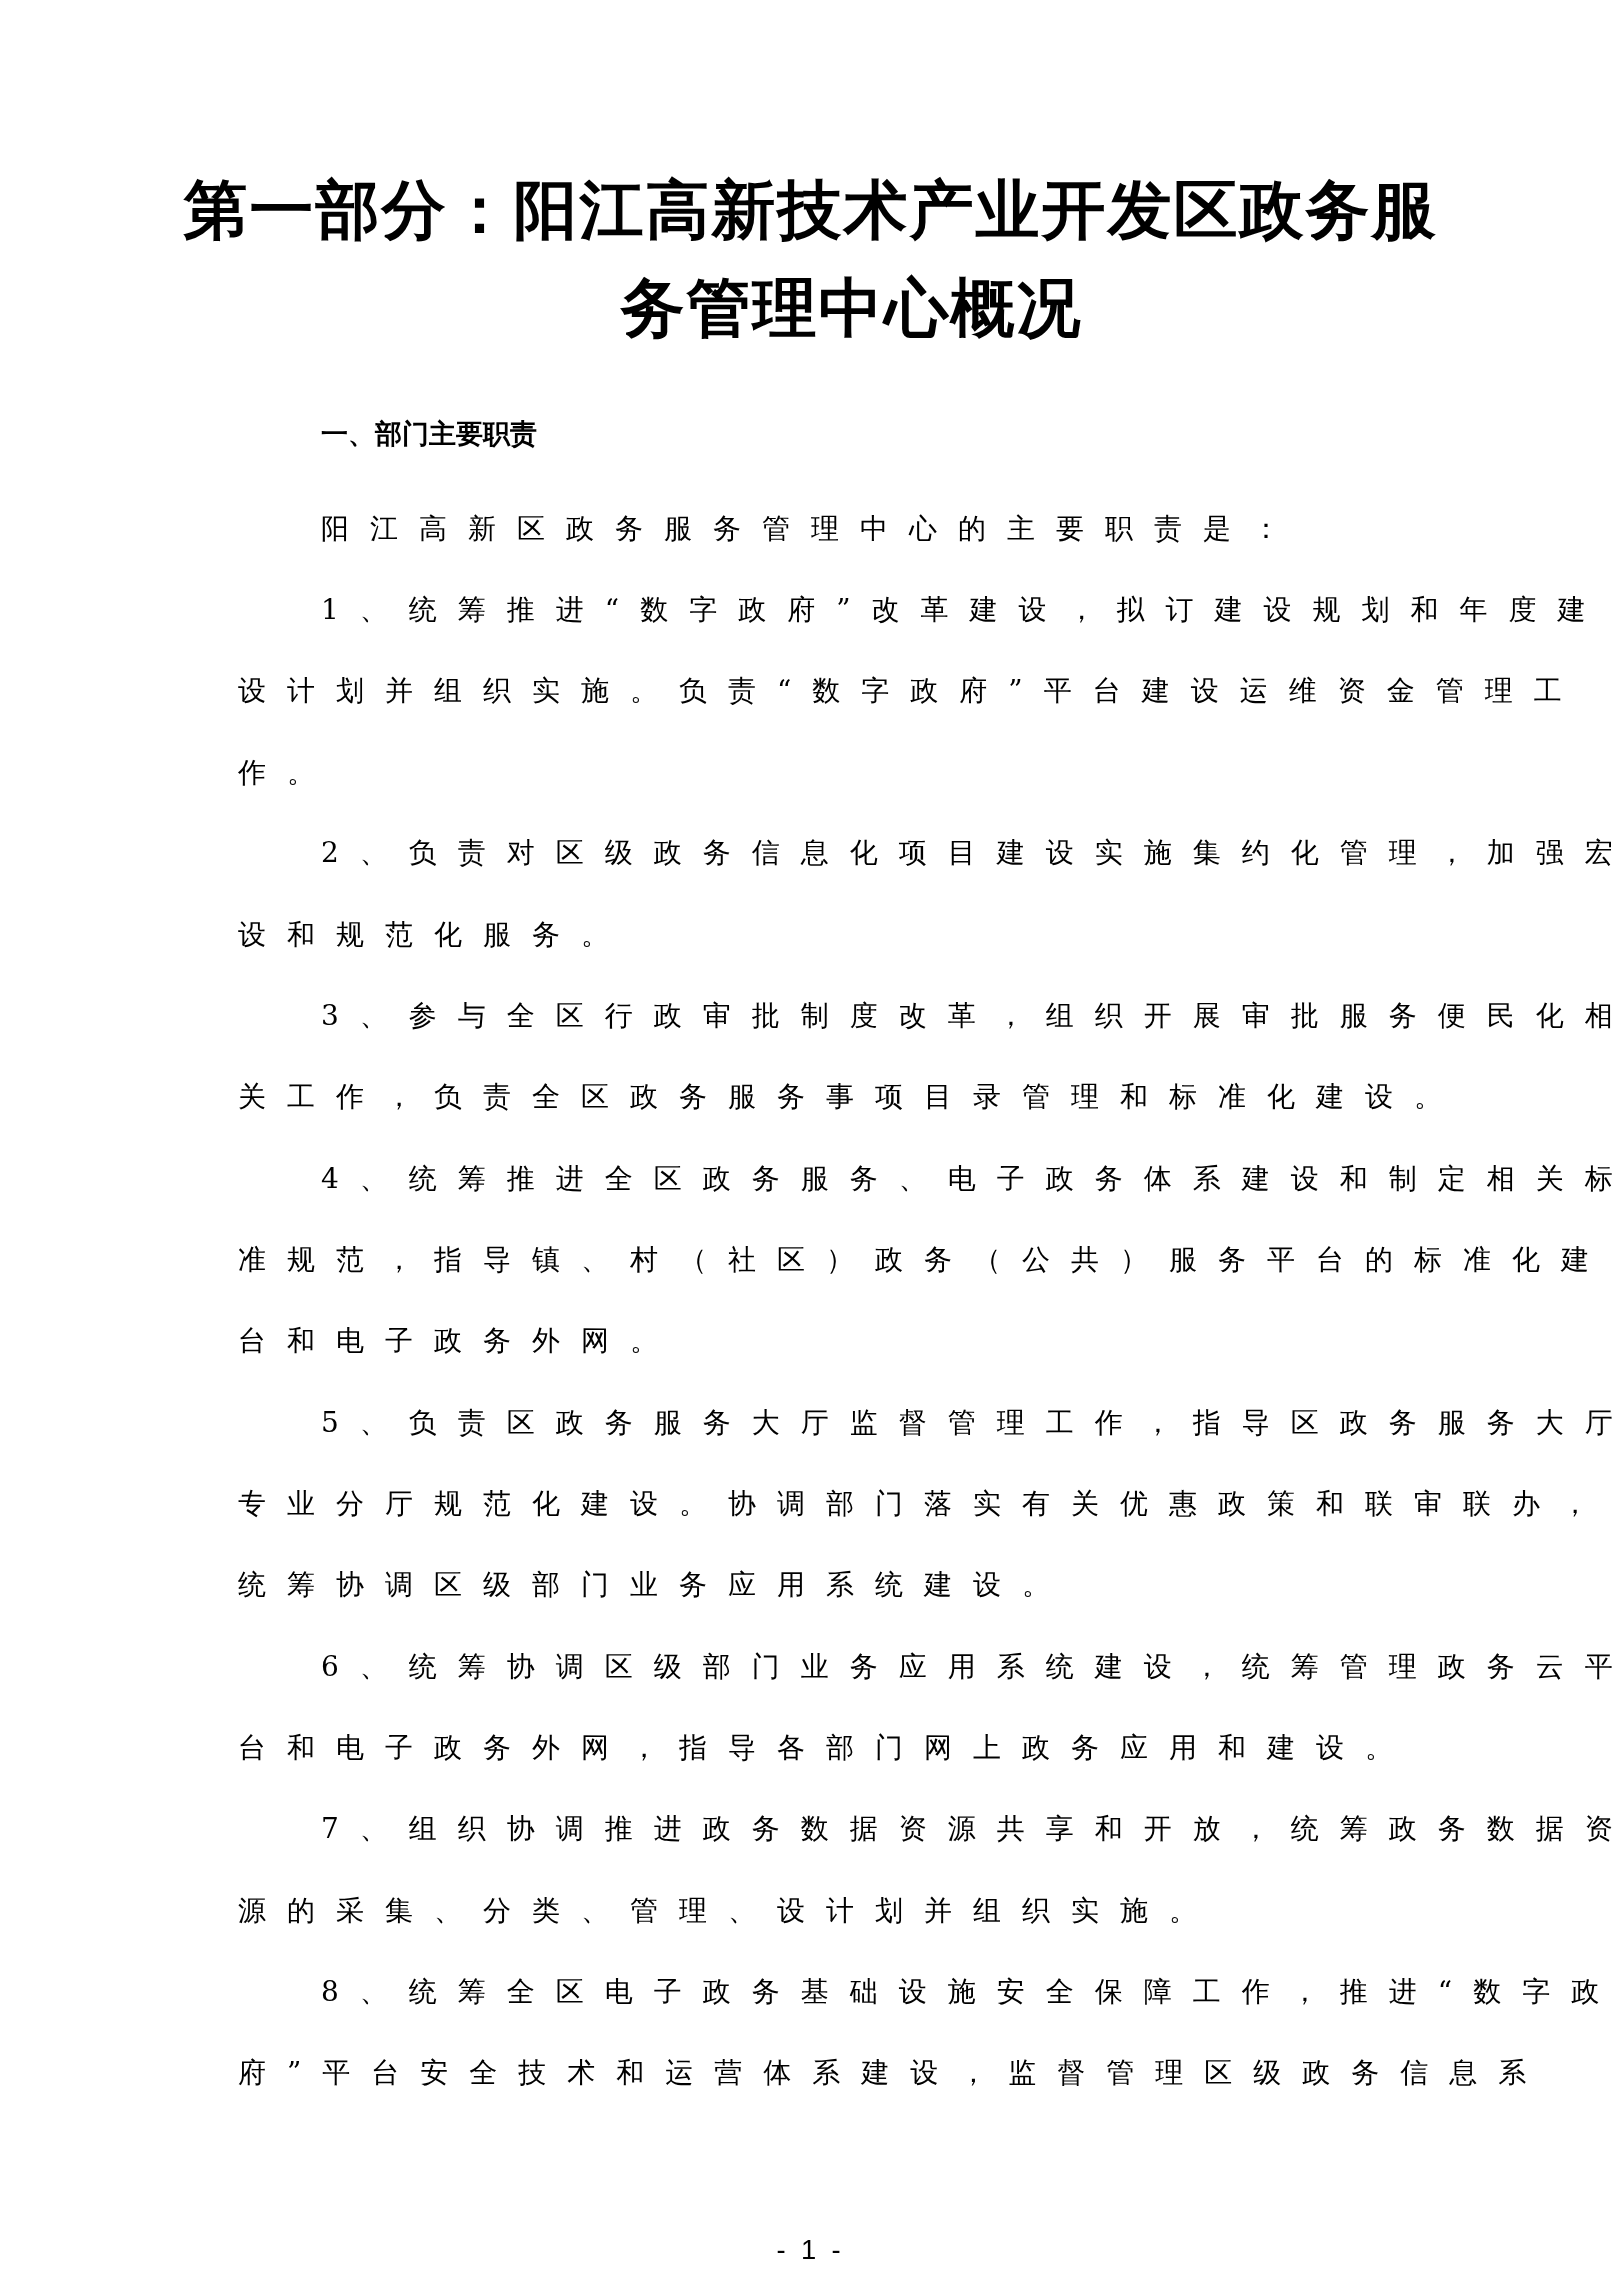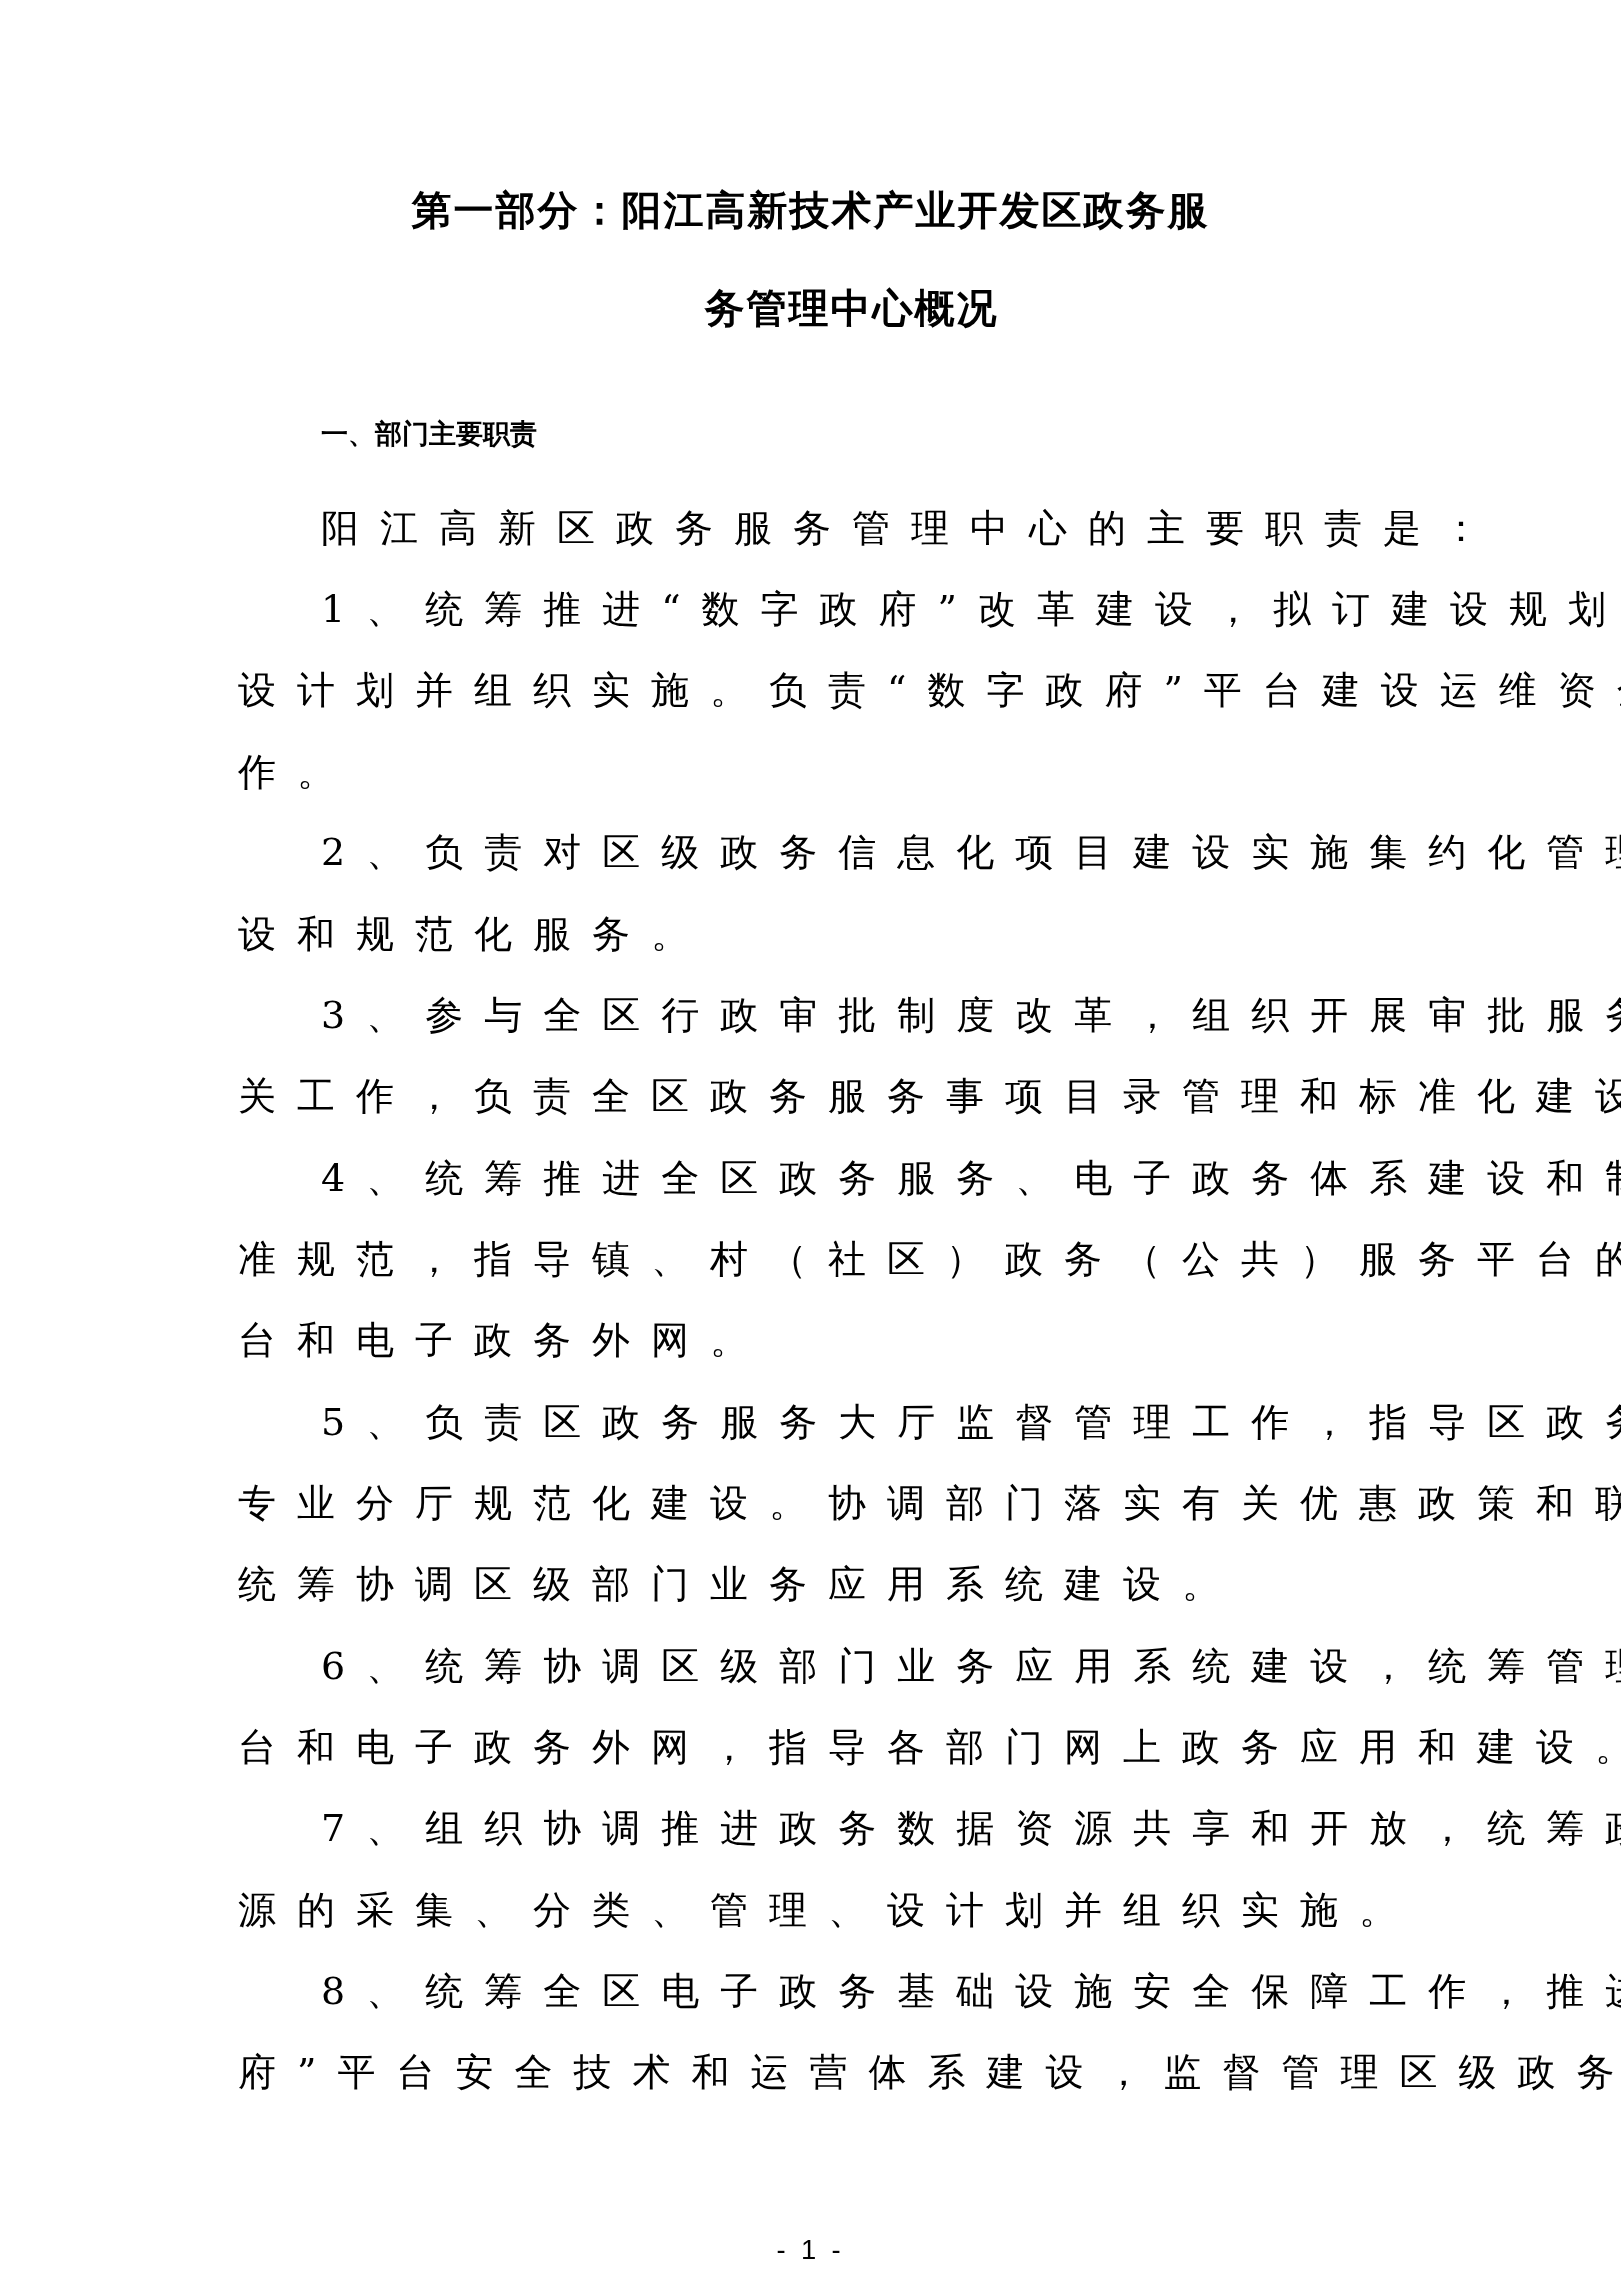--- a/index.html
+++ b/index.html
@@ -22,21 +22,21 @@
     width: 1621px;
     height: 2293px;
   }
   .title {
     position: absolute;
     left: 0;
     width: 1621px;
     text-align: center;
     font-family: "DejaVu Sans", sans-serif;
     font-weight: bold;
-    font-size: 40px;
+    font-size: 64px;
     line-height: 57px;
     letter-spacing: 2px;
     white-space: nowrap;
   }
   .title-line-1 { top: 182px; }
   .title-line-2 { top: 280px; margin-left: 41px; }
 
   .section-heading {
     position: absolute;
     left: 321px;
@@ -45,21 +45,21 @@
     font-weight: bold;
     font-size: 27px;
     line-height: 41px;
     white-space: nowrap;
   }
 
   .body-line {
     position: absolute;
     left: 238px;
     font-family: "DejaVu Serif", "Liberation Serif", serif;
-    font-size: 38px;
+    font-size: 28px;
     line-height: 43px;
     letter-spacing: 21px;
     white-space: nowrap;
   }
   .body-line.indent { left: 321px; }
 
   .page-number {
     position: absolute;
     left: 0;
     width: 1621px;

